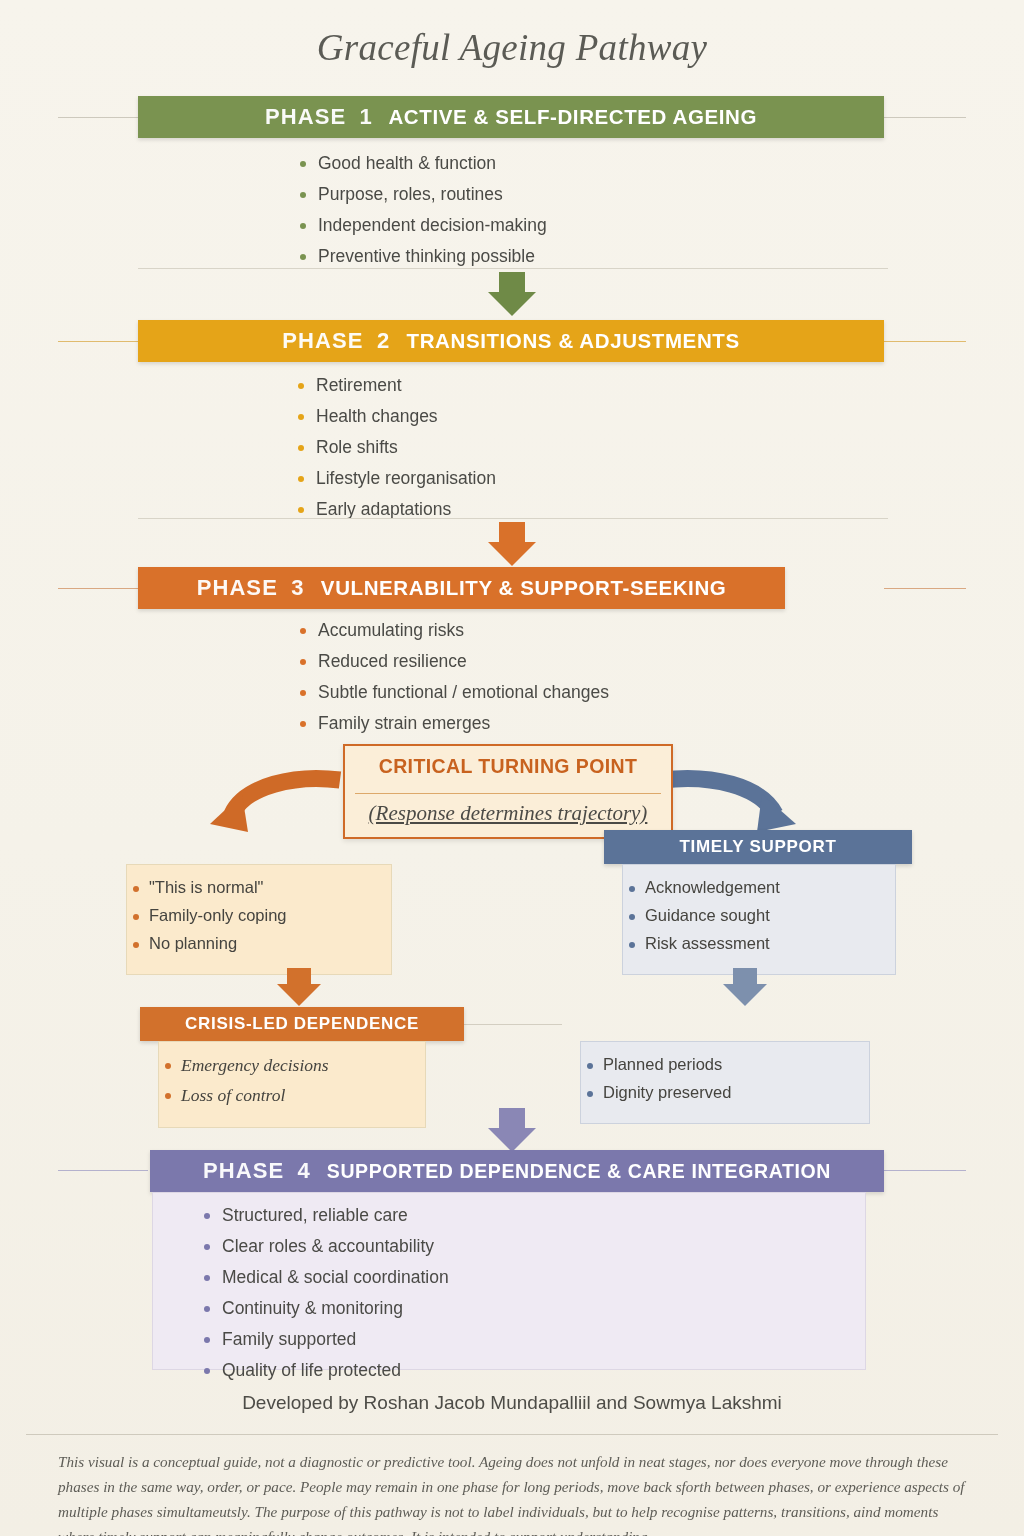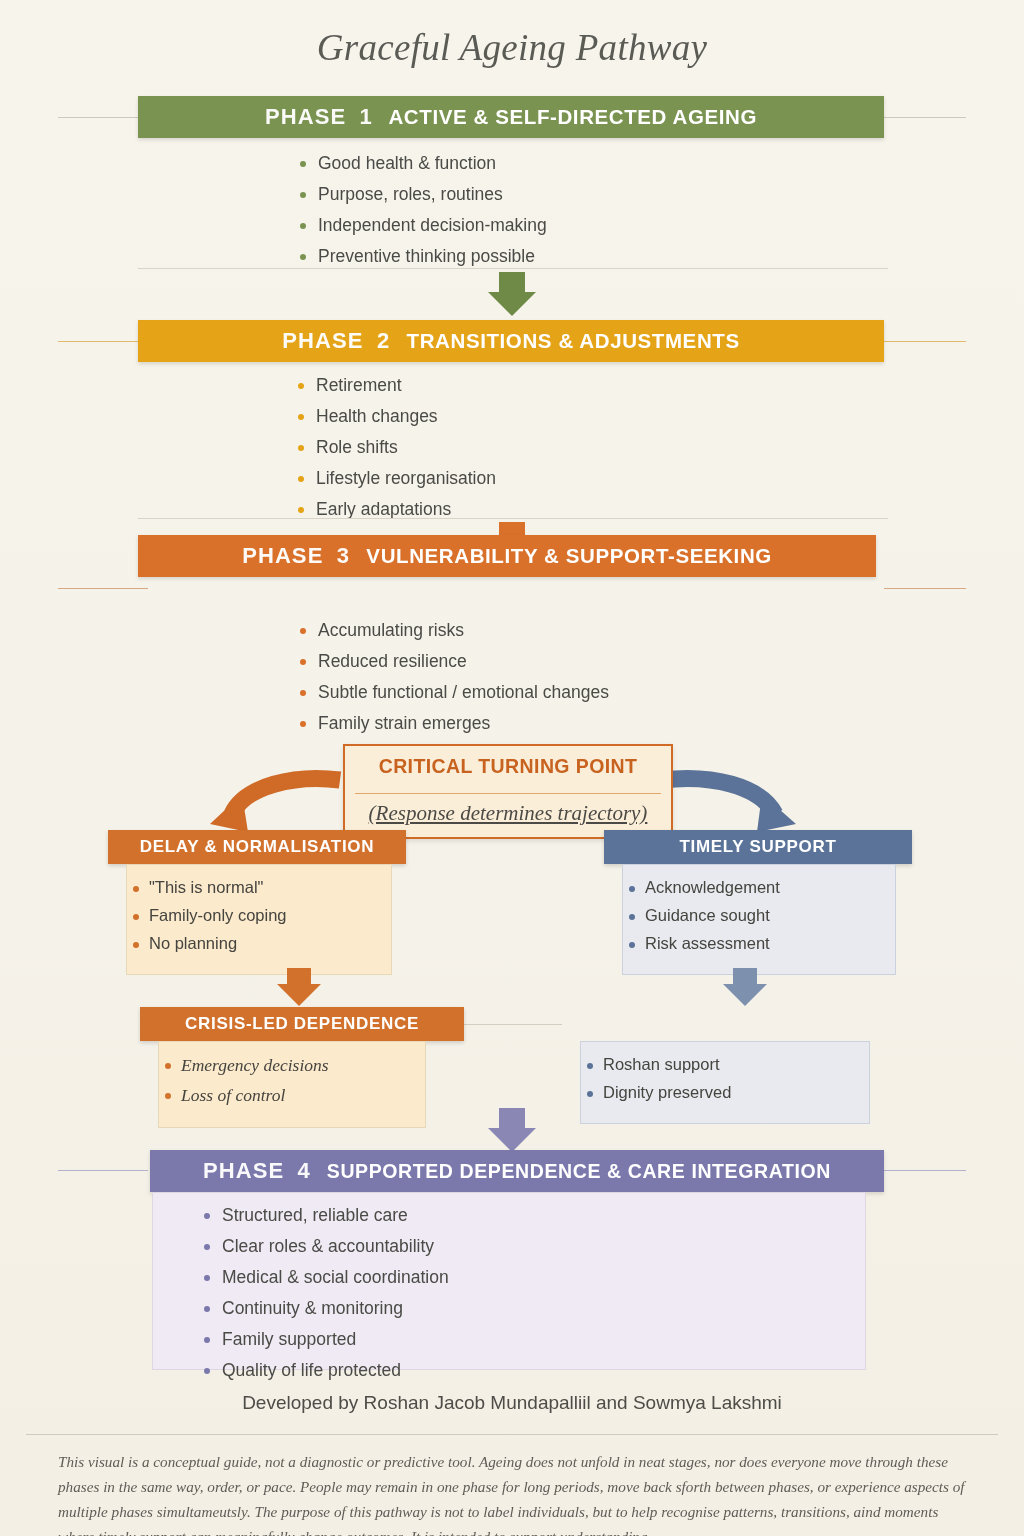--- a/index.html
+++ b/index.html
@@ -235,21 +235,21 @@
   </div>
   <div class="divider" style="left:138px; top:518px; width:750px;" data-name="phase-2-divider"></div>
 
   <div class="arrow" style="left:484px; top:522px; width:56px; height:44px;" data-name="arrow-phase2-to-phase3">
     <div class="stem" style="width:26px; height:22px; background:#d9712a;"></div>
     <div class="head" style="top:20px; border-top:24px solid #d9712a;"></div>
   </div>
 
   <div class="rule" style="left:58px; top:588px; width:90px; background:#d9a882;" data-name="phase-3-rule-left"></div>
   <div class="rule" style="left:884px; top:588px; width:82px; background:#d9a882;" data-name="phase-3-rule-right"></div>
-  <div class="phase-bar" data-name="phase-3-header" style="left:138px; top:535px; width:738px; background:#d9712a;">
+  <div class="phase-bar" data-name="phase-3-header" style="left:138px; top:567px; width:647px; background:#d9712a;">
     <span class="pnum" data-name="phase-3-label" style="margin-right: 7px;">PHASE</span>
     <span class="pnum" data-name="phase-3-number" style="margin-right: 10px;">3</span>
     <span data-name="phase-3-name">VULNERABILITY &amp; SUPPORT-SEEKING</span>
   </div>
   <div class="bullets" style="left:300px; top:620px;" data-name="phase-3-bullets">
     <div class="bi" data-name="list-item">Accumulating risks</div>
     <div class="bi" data-name="list-item">Reduced resilience</div>
     <div class="bi" data-name="list-item">Subtle functional / emotional changes</div>
     <div class="bi" data-name="list-item">Family strain emerges</div>
   </div>
@@ -259,23 +259,20 @@
     <polygon points="42,42 10,72 48,80" fill="#cf6a27"></polygon>
     <path d="M 462 28 C 512 22, 560 34, 575 62" stroke="#5b7398" stroke-width="17" fill="none" stroke-linecap="butt"></path>
     <polygon points="562,42 596,72 557,80" fill="#5b7398"></polygon>
   </svg>
 
   <div class="turning-box" data-name="critical-turning-point-box">
     <span class="turning-title" data-name="turning-point-title">CRITICAL TURNING POINT</span>
     <span class="turning-sub" data-name="turning-point-subtitle">(Response determines trajectory)</span>
   </div>
 
-  <div class="card-head" data-name="delay-normalisation-header" style="left:108px; top:830px; width:298px; background:#d2712c;">
-    <span data-name="delay-normalisation-title">DELAY &amp; NORMALISATION</span>
-  </div>
   <div class="card-body" data-name="delay-normalisation-body" style="left:126px; top:864px; width:264px; background:#fbeacc; border:1px solid #e7d9b8;">
     <div class="bi" data-name="list-item">"This is normal"</div>
     <div class="bi" data-name="list-item">Family-only coping</div>
     <div class="bi" data-name="list-item">No planning</div>
   </div>
 
   <div class="card-head" data-name="timely-support-header" style="left:604px; top:830px; width:308px; background:#5b7398;">
     <span data-name="timely-support-title">TIMELY SUPPORT</span>
   </div>
   <div class="card-body" data-name="timely-support-body" style="left:622px; top:864px; width:272px; background:#e8eaef; border:1px solid #ccd2dd;">
@@ -296,21 +293,21 @@
   <div class="rule" style="left:440px; top:1024px; width:122px; background:#d3cec1;" data-name="crisis-connector-rule"></div>
   <div class="card-head" data-name="crisis-led-dependence-header" style="left:140px; top:1007px; width:324px; background:#d2712c;">
     <span data-name="crisis-led-dependence-title">CRISIS-LED DEPENDENCE</span>
   </div>
   <div class="card-body italicbody" data-name="crisis-led-dependence-body" style="left:158px; top:1041px; width:266px; background:#fbeacc; border:1px solid #e7d9b8;">
     <div class="bi" data-name="list-item">Emergency decisions</div>
     <div class="bi" data-name="list-item">Loss of control</div>
   </div>
 
   <div class="card-body" data-name="stabilised-transition-body" style="left:580px; top:1041px; width:288px; background:#e8eaef; border:1px solid #ccd2dd;">
-    <div class="bi" data-name="list-item">Roshan support</div>
+    <div class="bi" data-name="list-item">Planned periods</div>
     <div class="bi" data-name="list-item">Dignity preserved</div>
   </div>
 
   <div class="arrow" style="left:484px; top:1108px; width:56px; height:44px;" data-name="arrow-to-phase4">
     <div class="stem" style="width:26px; height:22px; background:#8a87b5;"></div>
     <div class="head" style="top:20px; border-top:24px solid #8a87b5;"></div>
   </div>
 
   <div class="rule" style="left:58px; top:1170px; width:90px; background:#b4b1cd;" data-name="phase-4-rule-left"></div>
   <div class="rule" style="left:884px; top:1170px; width:82px; background:#b4b1cd;" data-name="phase-4-rule-right"></div>

